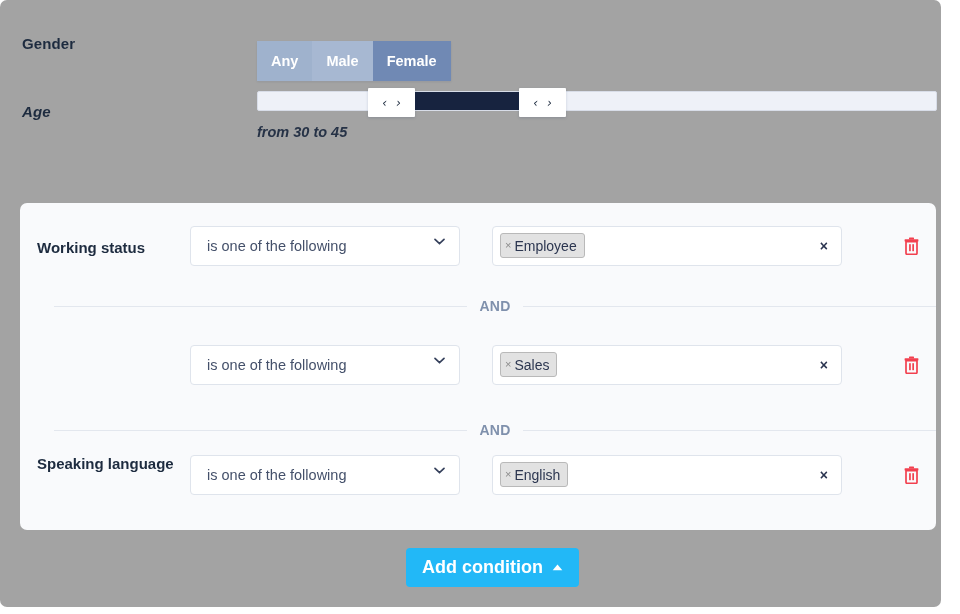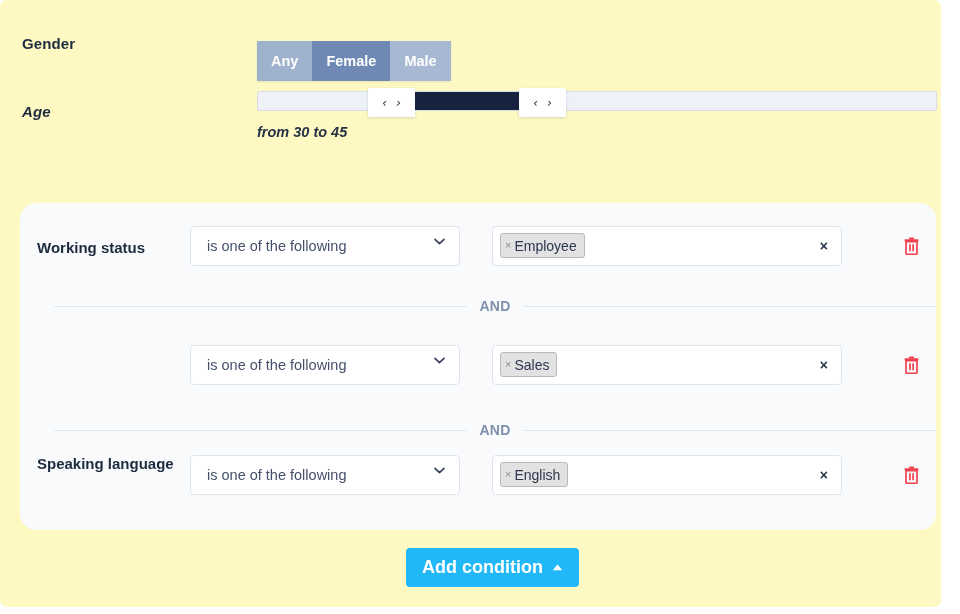--- a/index.html
+++ b/index.html
@@ -20,21 +20,21 @@
     width: 960px;
     height: 614px;
     overflow: hidden;
   }
   .panel {
     position: absolute;
     left: 0;
     top: 0;
     width: 941px;
     height: 607px;
-    background: #fef9c3;
+    background: #a3a3a3;
     border-radius: 7px;
   }
 
   
   .gender-row {
     position: absolute;
     left: 0;
     top: 18px;
     width: 941px;
     height: 52px;
@@ -144,21 +144,21 @@
   }
 
   
   .cond-card {
     position: absolute;
     left: 20px;
     top: 203px;
     width: 916px;
     height: 327px;
     background: #f9fafc;
-    border-radius: 16px;
+    border-radius: 7px;
   }
 
   .cond-row {
     position: absolute;
     left: 0;
     width: 916px;
     height: 78px;
   }
   .cond-row.r0 { top: 18px; }
   .cond-row.r1 { top: 137px; }
@@ -315,22 +315,22 @@
 </head>
 <body>
 
 <div id="app">
   <div class="panel">
 
     <div class="gender-row">
       <div class="row-label">Gender</div>
       <div class="seg-group">
         <button class="seg-btn">Any</button>
+        <button class="seg-btn alt">Male</button>
         <button class="seg-btn active">Female</button>
-        <button class="seg-btn alt">Male</button>
       </div>
     </div>
 
     <div class="age-row">
       <div class="row-label">Age</div>
 
       <div class="slider-wrap">
         <div class="slider-track"></div>
         <div class="slider-range"></div>
 

